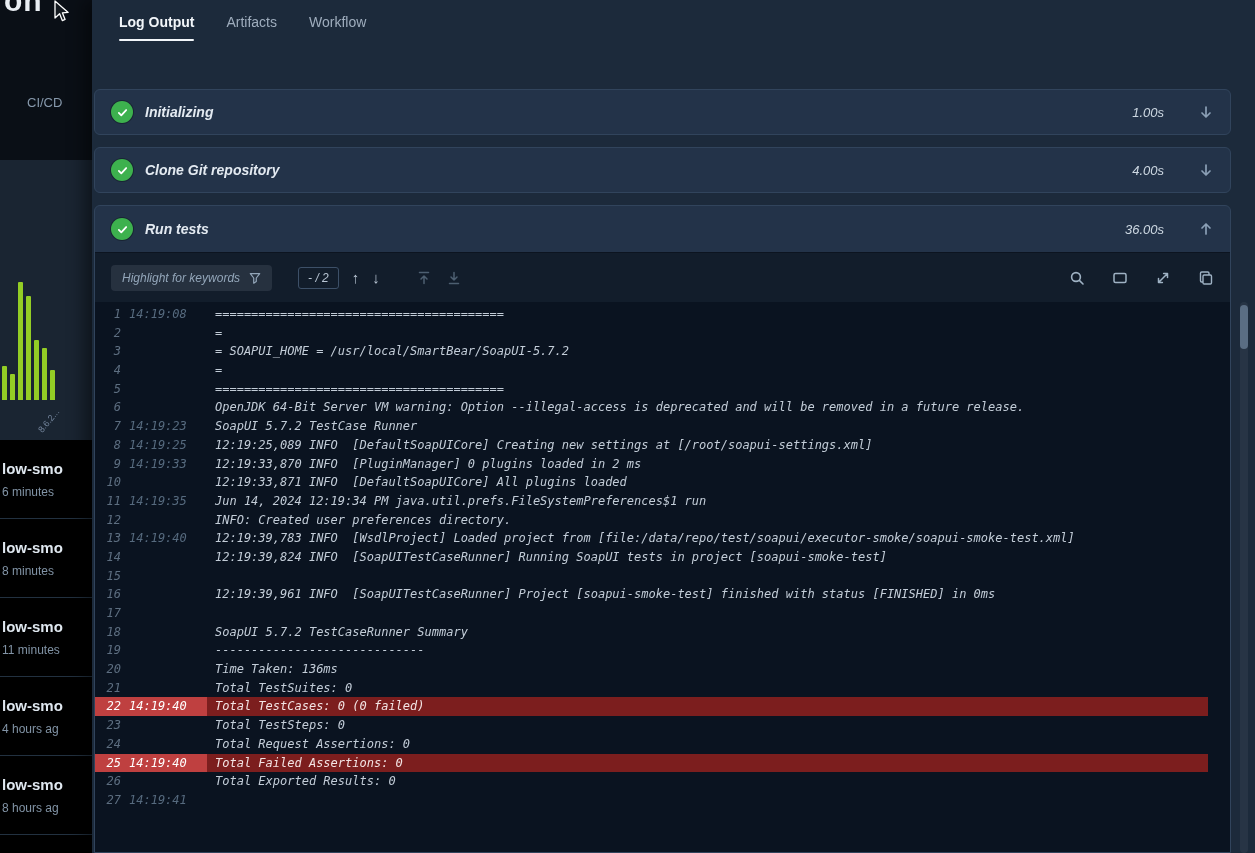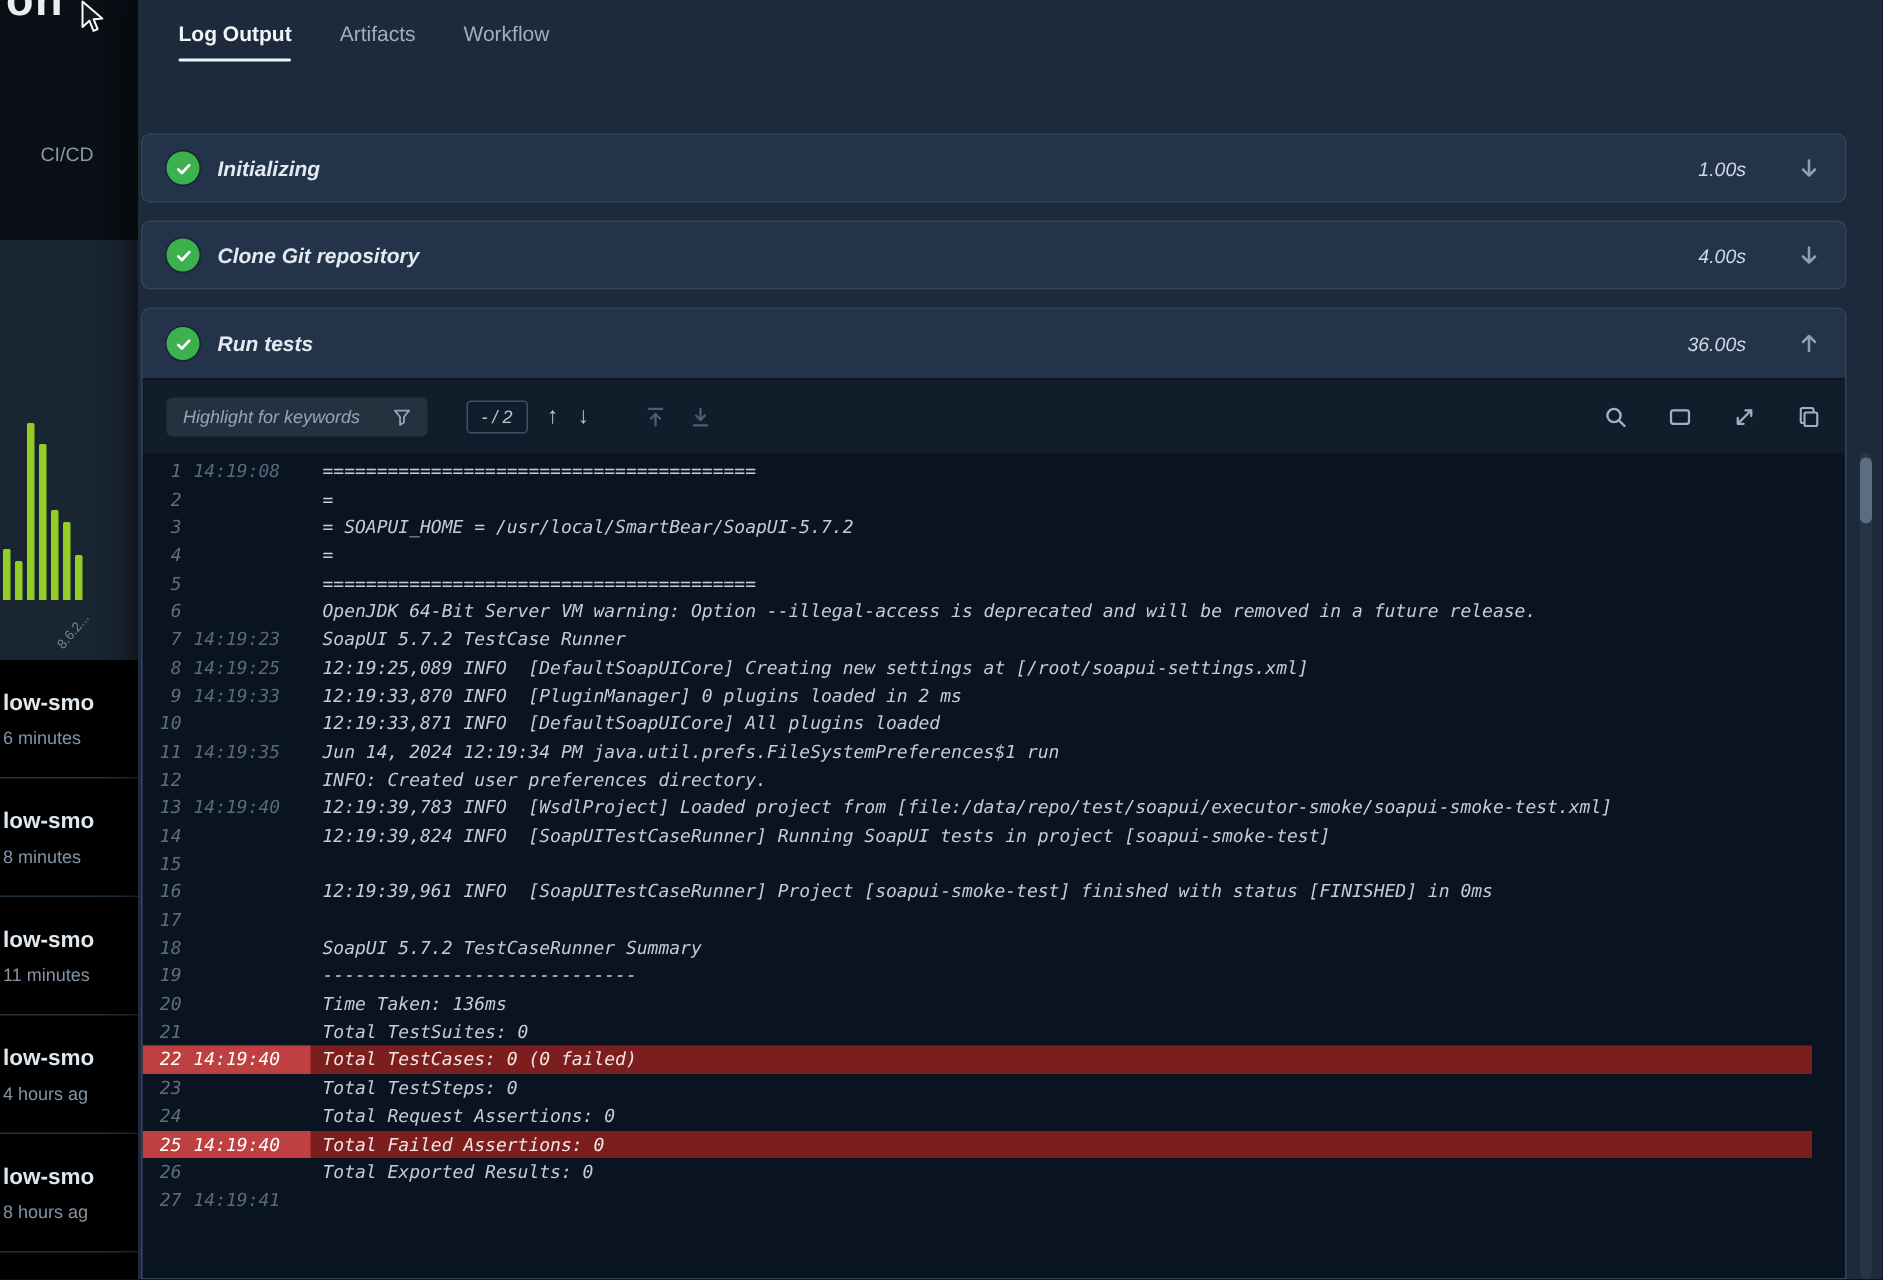--- a/index.html
+++ b/index.html
@@ -44,21 +44,21 @@
   .check { width:22px; height:22px; border-radius:50%; background:#3db14e; flex:none;
            display:flex; align-items:center; justify-content:center;
            box-shadow:0 0 0 1px rgba(0,0,0,.3); }
   .step-label { color:#e3eaf1; font-size:14px; font-weight:bold; flex:1; }
   .duration { color:#cdd8e2; font-size:13px; margin-right:22px; }
   .arrow-btn { width:16px; height:16px; color:#8ba0b6; flex:none; }
 
   .toolbar { height:50px; background:#121d2b; border-top:1px solid #0c1420; flex:none;
              display:flex; align-items:center; padding:0 16px; }
   .hl-pill { height:26px; background:#26313f; border-radius:4px; display:flex; align-items:center;
-             gap:22px; padding:0 11px; color:#93a6b9; font-size:12px; }
+             gap:9px; padding:0 11px; color:#93a6b9; font-size:12px; }
   .counter { margin-left:26px; border:1px solid #3d5068; border-radius:3px; padding:3px 9px;
              font-size:12px; color:#b9c6d4; }
   .nav-arrows { display:flex; gap:13px; margin-left:13px; color:#b9c6d4; font-size:15px; }
   .nav-arrows span { cursor:default; }
   .dim-icons { display:flex; gap:14px; margin-left:36px; color:#4d5f71; }
   .right-icons { margin-left:auto; display:flex; gap:27px; color:#9fb2c4; align-items:center; }
   .icon16 { width:16px; height:16px; display:block; }
 
   .log { flex:1; background:#0a1320; padding-top:3px; position:relative;
          font-family:"DejaVu Sans Mono", monospace; overflow:hidden; }

